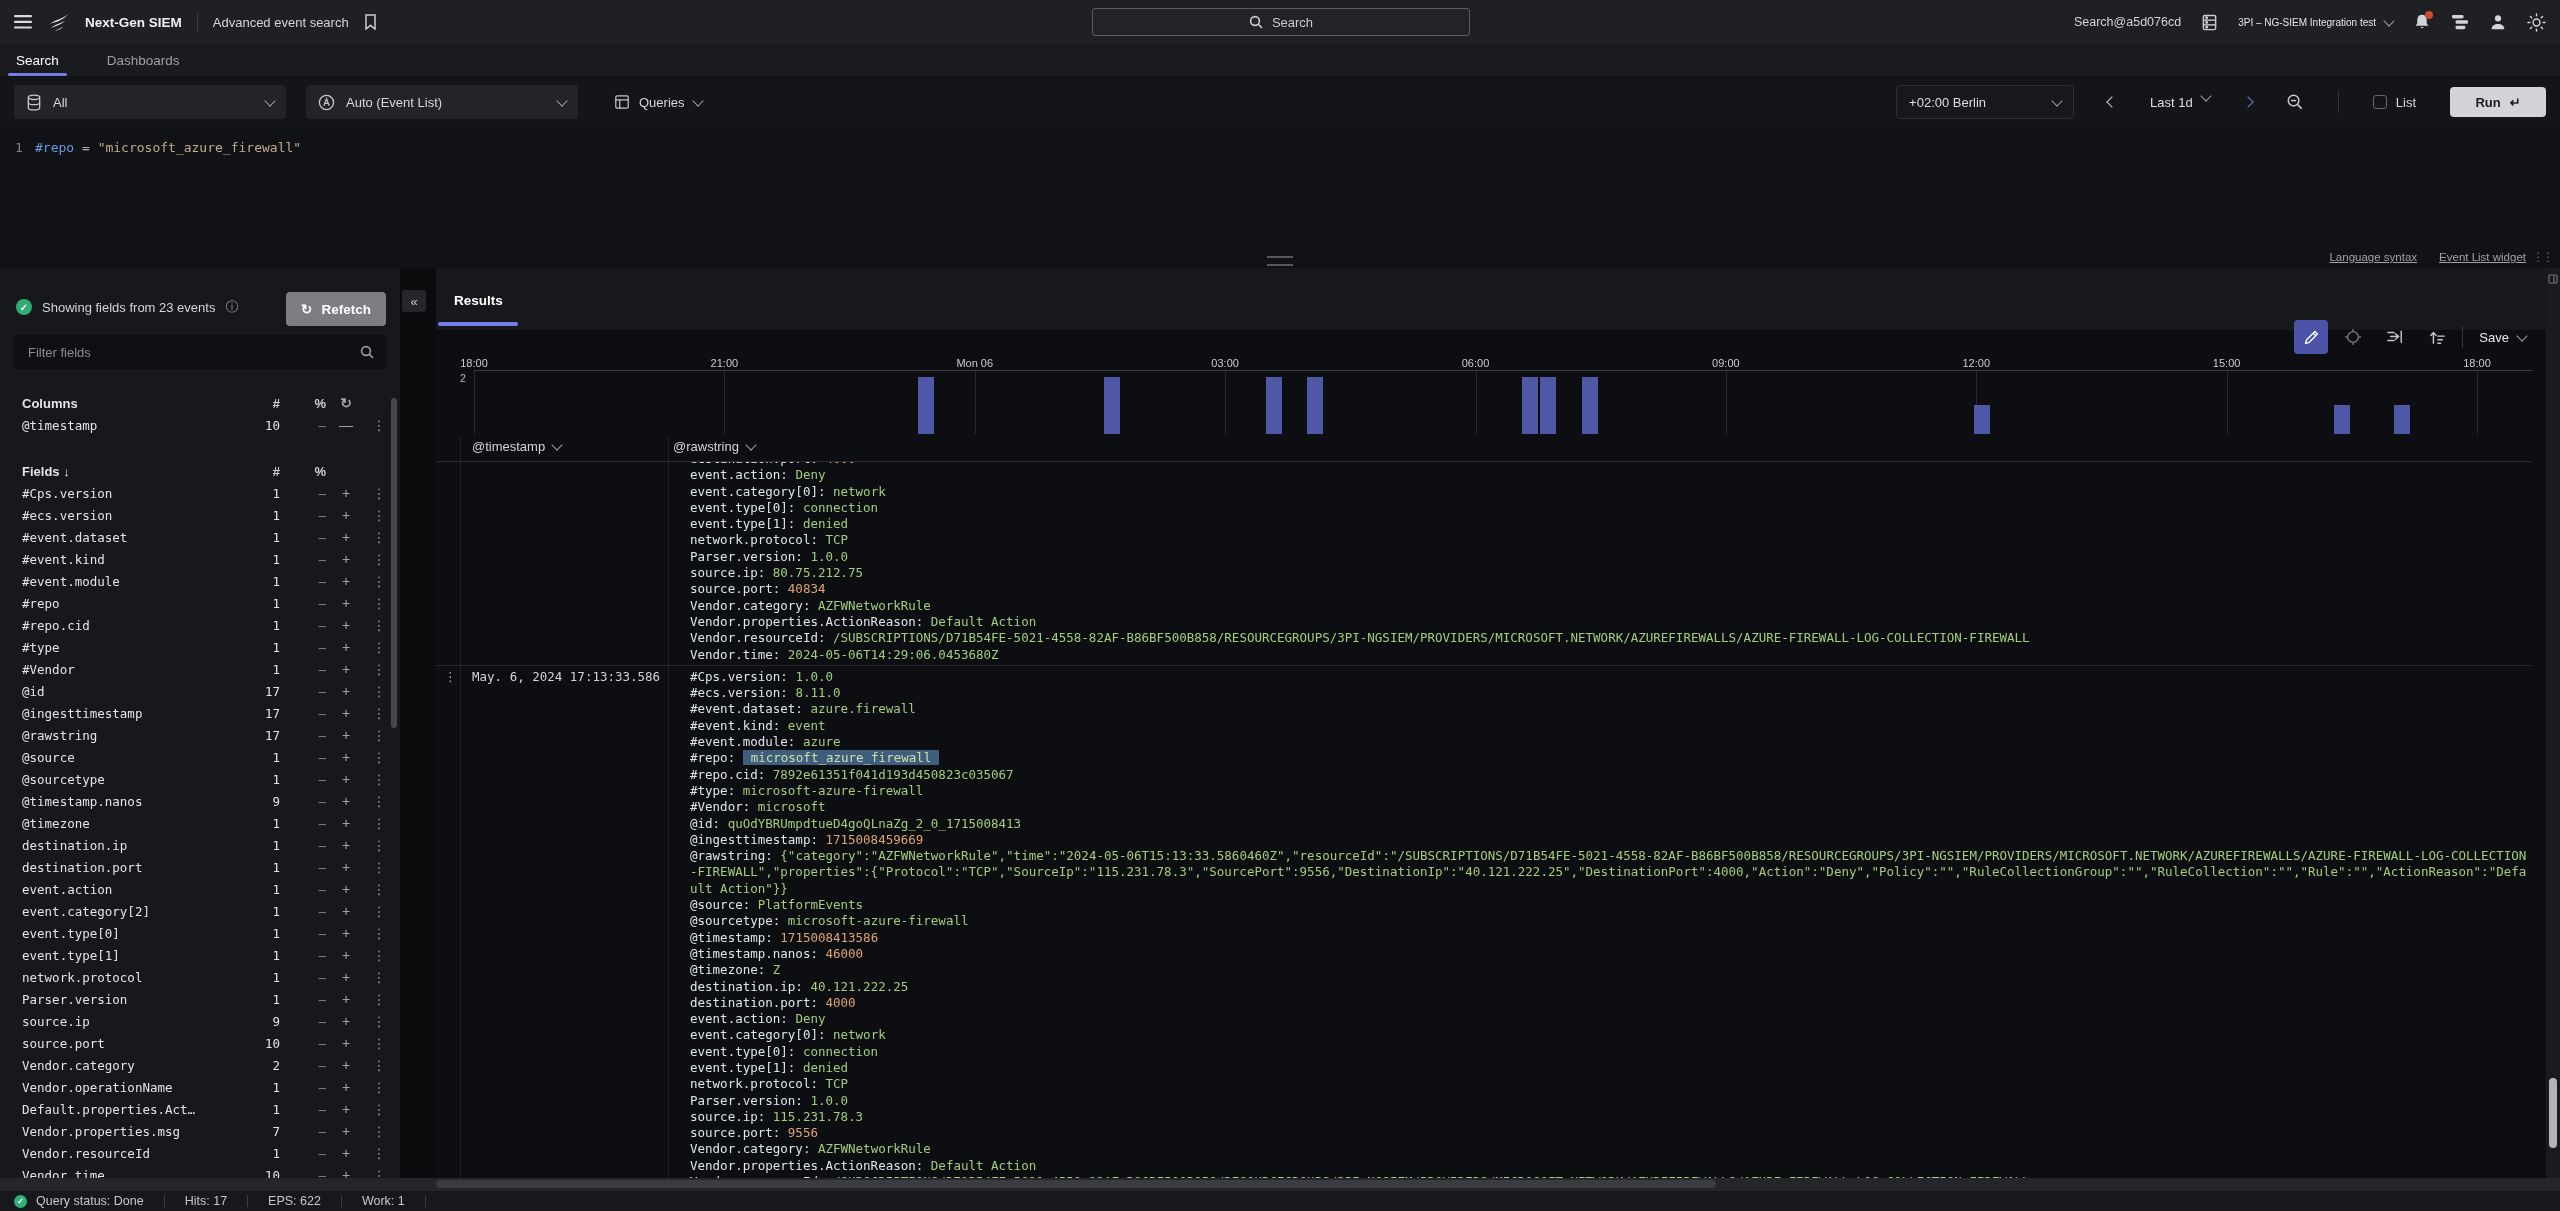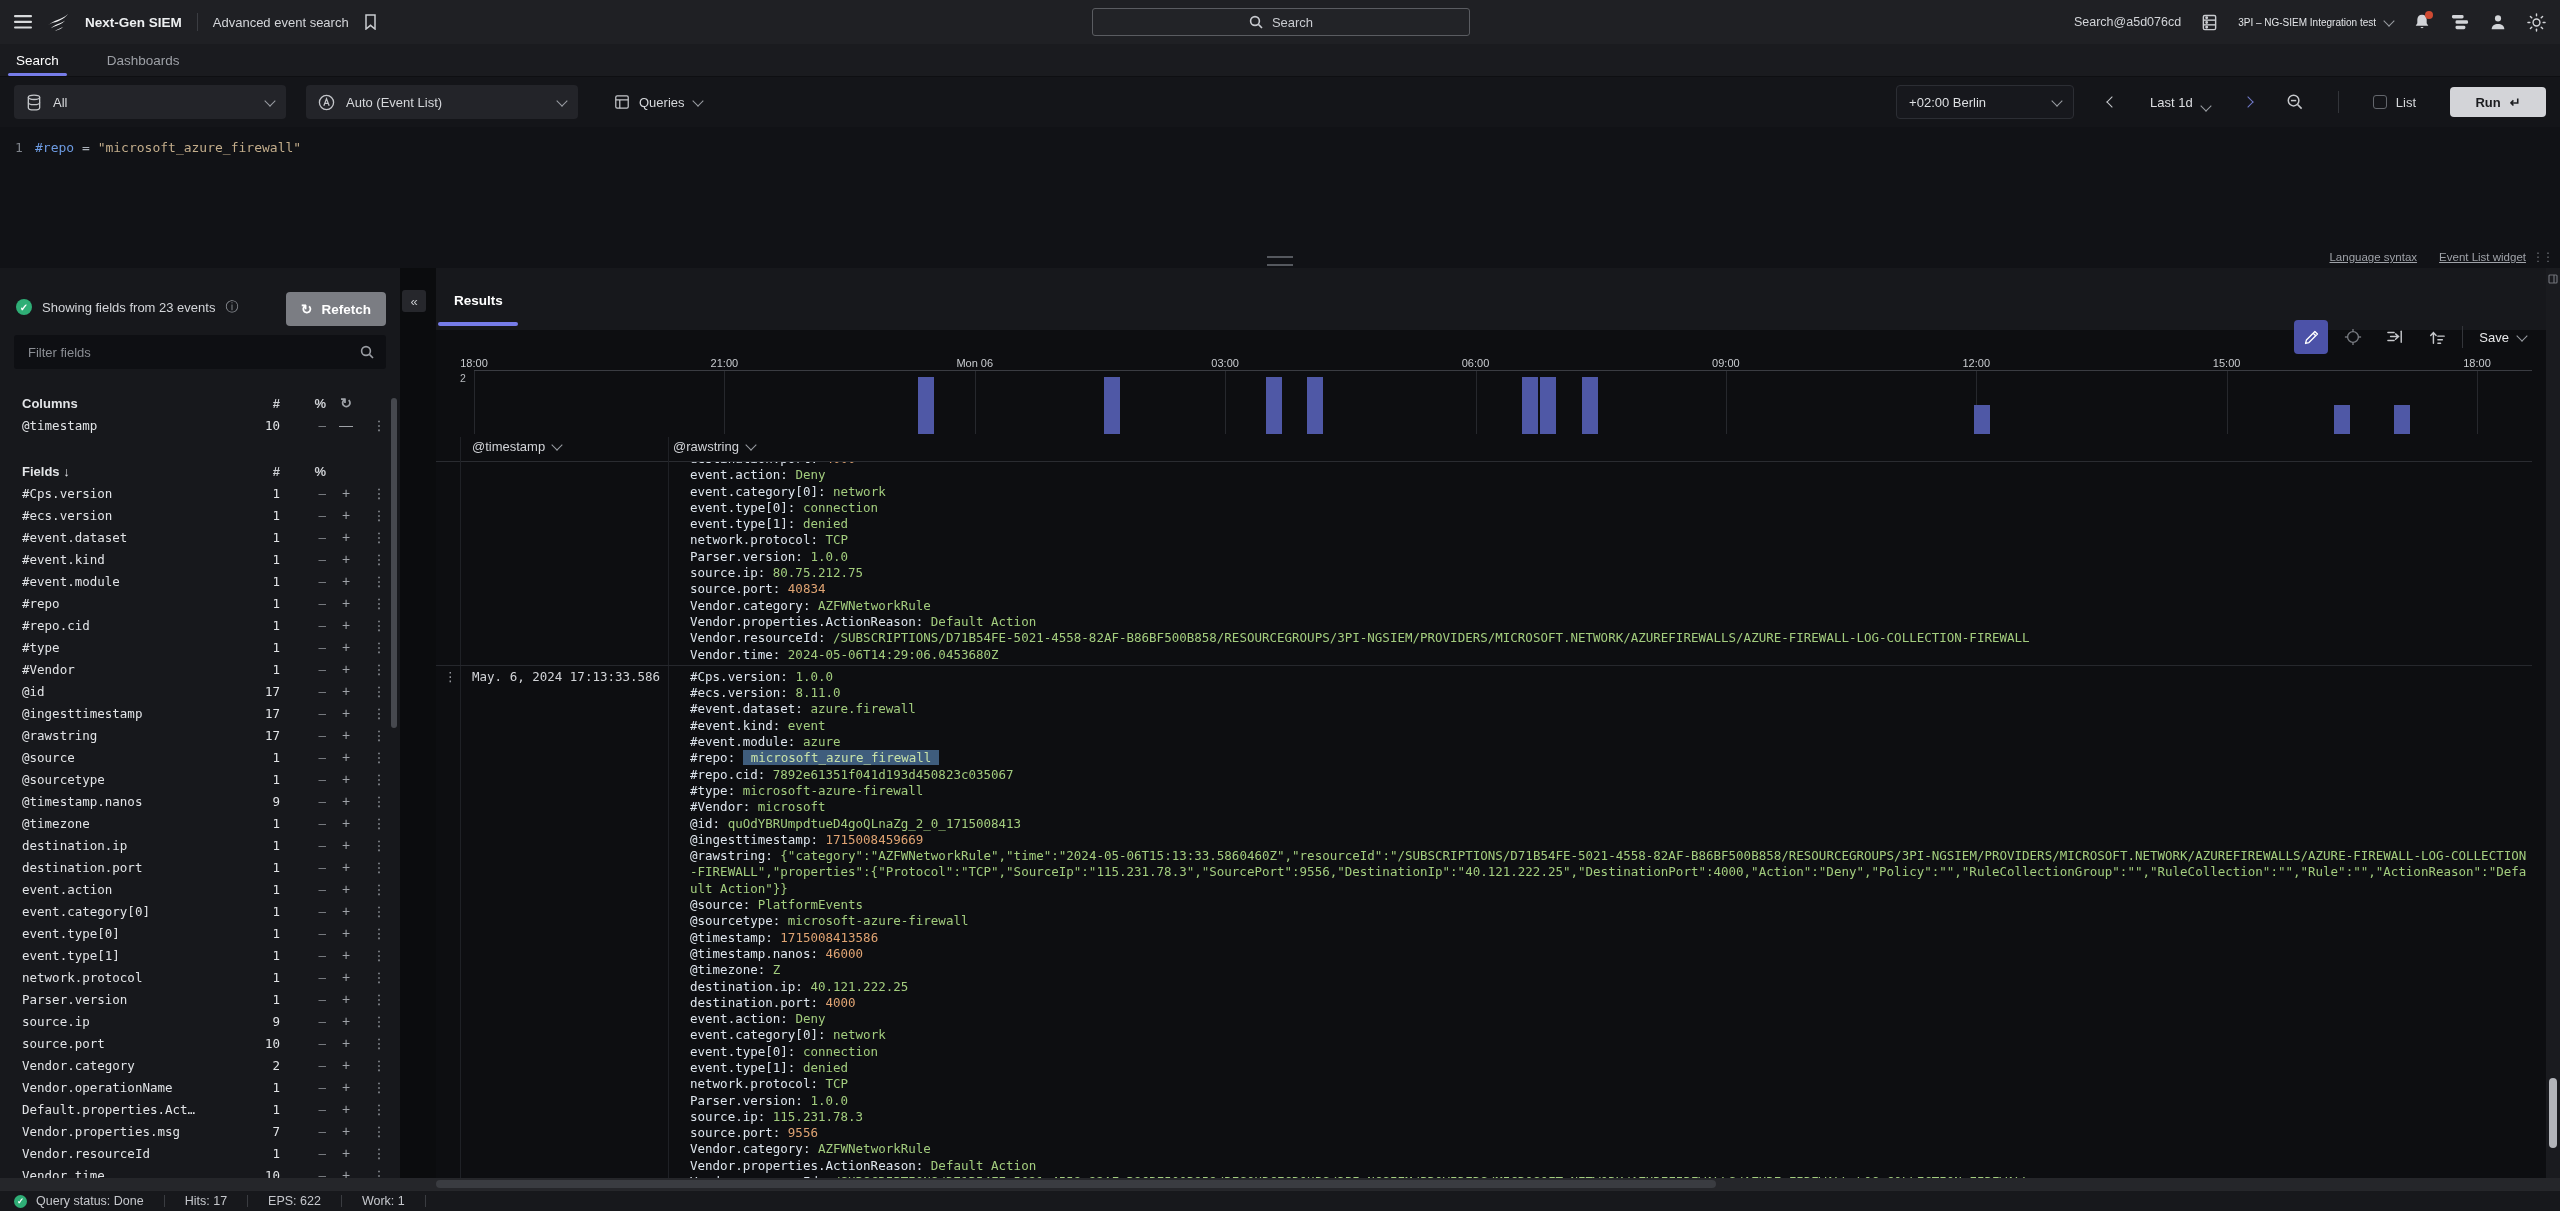--- a/index.html
+++ b/index.html
@@ -31,21 +31,21 @@
   .tab.active{color:#fff}
   .tab.active::after{content:"";position:absolute;left:-8px;right:-8px;bottom:0;height:3px;background:#767ce8;border-radius:2px}
   
   .toolbar{position:absolute;top:77px;left:0;right:0;height:50px;background:#141519;display:flex;align-items:center;padding:0 14px}
   .pill{height:34px;width:272px;background:#232429;border-radius:4px;display:flex;align-items:center;gap:11px;padding:0 12px;font-size:13px;color:#d6d8db;margin-right:20px;box-sizing:border-box}
   .pill .chv{margin-left:auto}
   .ghost{display:flex;align-items:center;gap:9px;font-size:13px;color:#d6d8db;margin-left:16px}
   .tbr{margin-left:auto;display:flex;align-items:center;gap:34px}
   .tz{height:34px;width:178px;background:#17181d;border:1px solid #2c2e34;border-radius:4px;display:flex;align-items:center;padding:0 12px;font-size:13px;color:#dddfe2;box-sizing:border-box}
   .tz .chv{margin-left:auto}
-  .range{display:flex;align-items:flex-end;gap:9px;font-size:13px;color:#dddfe2}
+  .range{display:flex;align-items:flex-start;gap:9px;font-size:13px;color:#dddfe2}
   .tdiv{width:1px;height:22px;background:#33353a}
   .live{display:flex;align-items:center;gap:9px;font-size:13px;color:#d6d8db}
   .checkbox{width:14px;height:14px;border:1.5px solid #63666c;border-radius:3px;box-sizing:border-box}
   .runbtn{height:30px;width:96px;background:#d3d4d8;border-radius:4px;display:flex;align-items:center;justify-content:center;gap:9px;font-size:13px;font-weight:700;color:#1b1c1f}
   
   .editor{position:absolute;top:127px;left:0;right:0;height:123px;background:#111216;font-family:"DejaVu Sans Mono",monospace;font-size:13px}
   .codeline{display:flex;padding:13px 0 0 15px}
   .gut{color:#7f838a;width:16px}
   .code{margin-left:4px;white-space:pre}
   .tok-field{color:#6d9be2}
@@ -462,21 +462,21 @@
             <span class="fkebab">⋮</span>
           </div>
           <div class="fp-row">
             <span class="fname">event.action</span>
             <span class="fcount">1</span>
             <span class="fpct">–</span>
             <span class="fplus">+</span>
             <span class="fkebab">⋮</span>
           </div>
           <div class="fp-row">
-            <span class="fname">event.category[0]</span>
+            <span class="fname">event.category[2]</span>
             <span class="fcount">1</span>
             <span class="fpct">–</span>
             <span class="fplus">+</span>
             <span class="fkebab">⋮</span>
           </div>
           <div class="fp-row">
             <span class="fname">event.type[0]</span>
             <span class="fcount">1</span>
             <span class="fpct">–</span>
             <span class="fplus">+</span>

